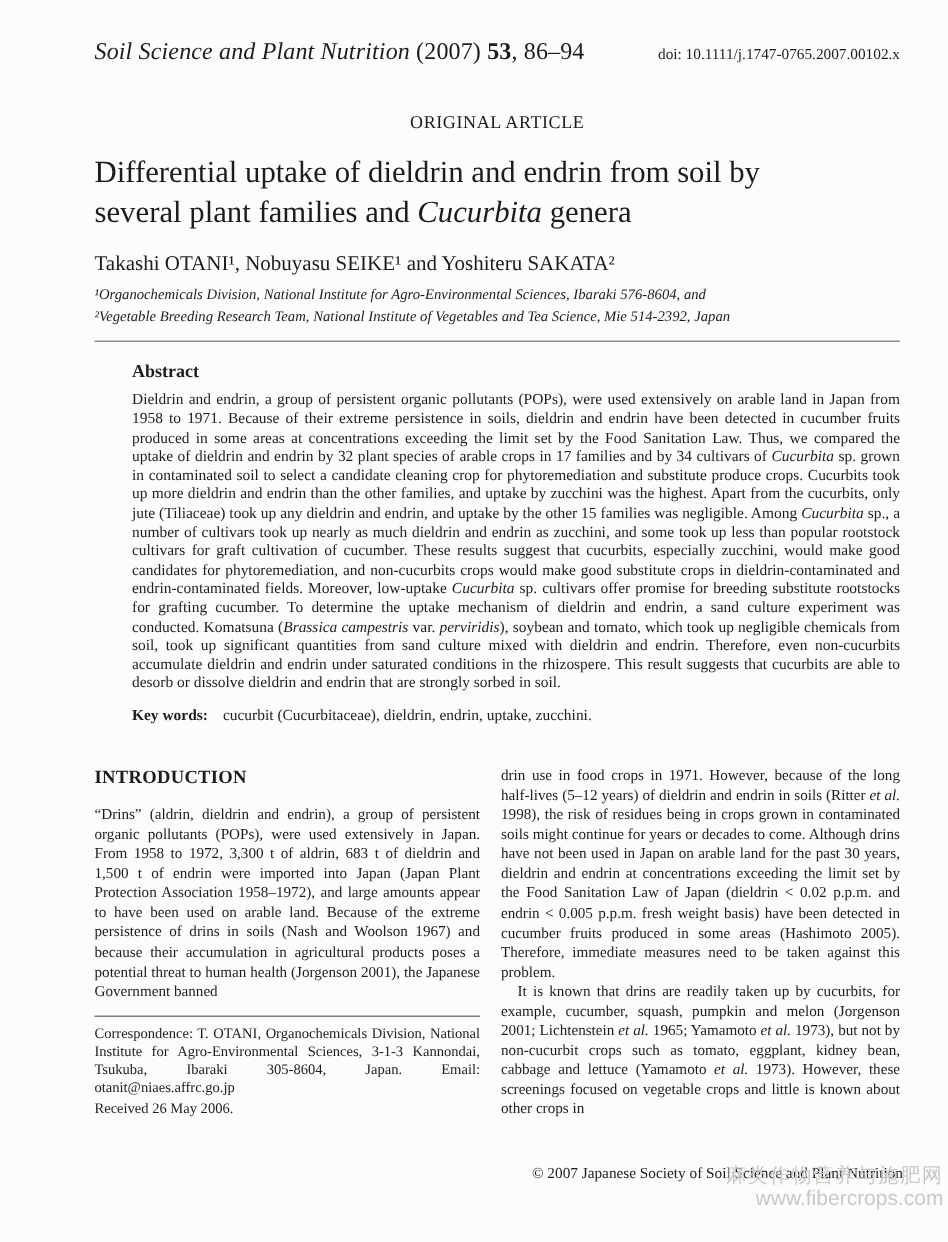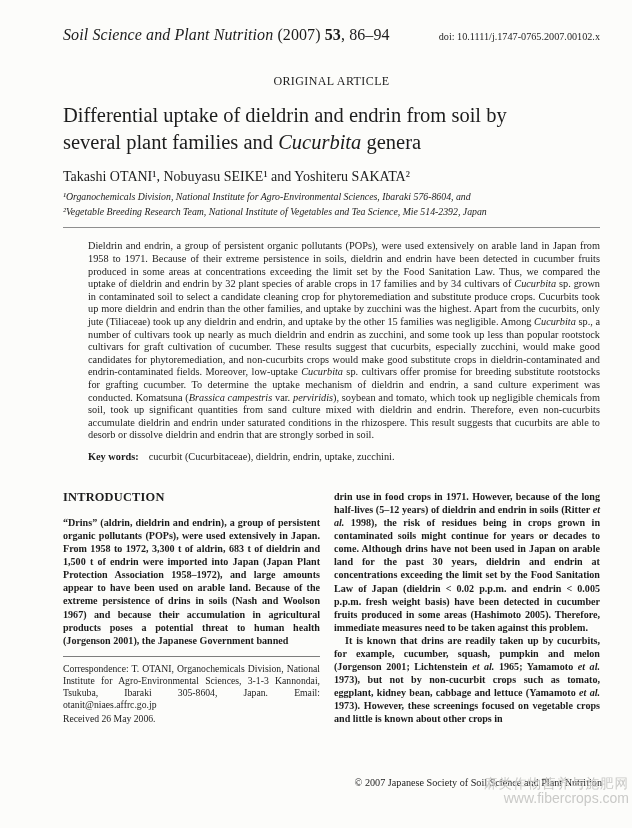--- a/index.html
+++ b/index.html
@@ -28,21 +28,21 @@
   .abstract { margin:12px 0 0 25px; }
   .abstract-h { font-size:12px; font-weight:bold; }
   .abstract-p { margin:6px 0 0 0; font-size:10.3px; line-height:12.6px; text-align:justify; }
   .keywords { margin-top:9px; font-size:10.3px; }
   .kw-label { font-weight:bold; margin-right:10px; }
 
   .cols { display:flex; gap:14px; margin-top:28px; }
   .col-left  { width:257px; }
   .col-right { width:266px; }
   .intro-h { font-size:12.4px; font-weight:bold; letter-spacing:0.2px; }
-  .body-p { margin:11px 0 0 0; font-size:10.1px; line-height:13.1px; text-align:justify;font-weight:bold; }
+  .body-p { margin:11px 0 0 0; font-size:10.1px; line-height:13.1px; text-align:justify; }
   .body-p.cont { margin-top:0; }
   .body-p.indent { text-indent:11px; margin-top:0; }
 
   .footnote { margin-top:9px; }
   .fn-rule { border:none; border-top:1px solid #7d7d7d; margin:0 0 6px 0; }
   .fn-p { margin:0; font-size:9.7px; line-height:12.1px; text-align:justify; }
   .fn-it { margin:2px 0 0 0; font-size:9.7px; line-height:12.1px; }
 
   .copyright { position:absolute; top:777px; right:30px; font-size:10.2px; }
 
@@ -71,20 +71,21 @@
   <div class="authors">Takashi OTANI¹, Nobuyasu SEIKE¹ and Yoshiteru SAKATA²</div>
 
   <div class="affil">
     <div>¹Organochemicals Division, National Institute for Agro-Environmental Sciences, Ibaraki 576-8604, and</div>
     <div>²Vegetable Breeding Research Team, National Institute of Vegetables and Tea Science, Mie 514-2392, Japan</div>
   </div>
 
   <hr class="rule">
 
   <div class="abstract">
+    <div class="abstract-h">Abstract</div>
     <p class="abstract-p"><span>Dieldrin and endrin, a group of persistent organic pollutants (POPs), were used extensively on arable land in Japan from 1958 to 1971. Because of their extreme persistence in soils, dieldrin and endrin have been detected in cucumber fruits produced in some areas at concentrations exceeding the limit set by the Food Sanitation Law. Thus, we compared the uptake of dieldrin and endrin by 32 plant species of arable crops in 17 families and by 34 cultivars of </span><span style="font-style: italic;">Cucurbita</span><span> sp. grown in contaminated soil to select a candidate cleaning crop for phytoremediation and substitute produce crops. Cucurbits took up more dieldrin and endrin than the other families, and uptake by zucchini was the highest. Apart from the cucurbits, only jute (Tiliaceae) took up any dieldrin and endrin, and uptake by the other 15 families was negligible. Among </span><span style="font-style: italic;">Cucurbita</span><span> sp., a number of cultivars took up nearly as much dieldrin and endrin as zucchini, and some took up less than popular rootstock cultivars for graft cultivation of cucumber. These results suggest that cucurbits, especially zucchini, would make good candidates for phytoremediation, and non-cucurbits crops would make good substitute crops in dieldrin-contaminated and endrin-contaminated fields. Moreover, low-uptake </span><span style="font-style: italic;">Cucurbita</span><span> sp. cultivars offer promise for breeding substitute rootstocks for grafting cucumber. To determine the uptake mechanism of dieldrin and endrin, a sand culture experiment was conducted. Komatsuna (</span><span style="font-style: italic;">Brassica campestris</span><span> var. </span><span style="font-style: italic;">perviridis</span><span>), soybean and tomato, which took up negligible chemicals from soil, took up significant quantities from sand culture mixed with dieldrin and endrin. Therefore, even non-cucurbits accumulate dieldrin and endrin under saturated conditions in the rhizospere. This result suggests that cucurbits are able to desorb or dissolve dieldrin and endrin that are strongly sorbed in soil.</span></p>
     <div class="keywords">
       <span class="kw-label">Key words:</span><span>cucurbit (Cucurbitaceae), dieldrin, endrin, uptake, zucchini.</span>
     </div>
   </div>
 
   <div class="cols">
 
     <div class="col-left">
       <div class="intro-h">INTRODUCTION</div>

